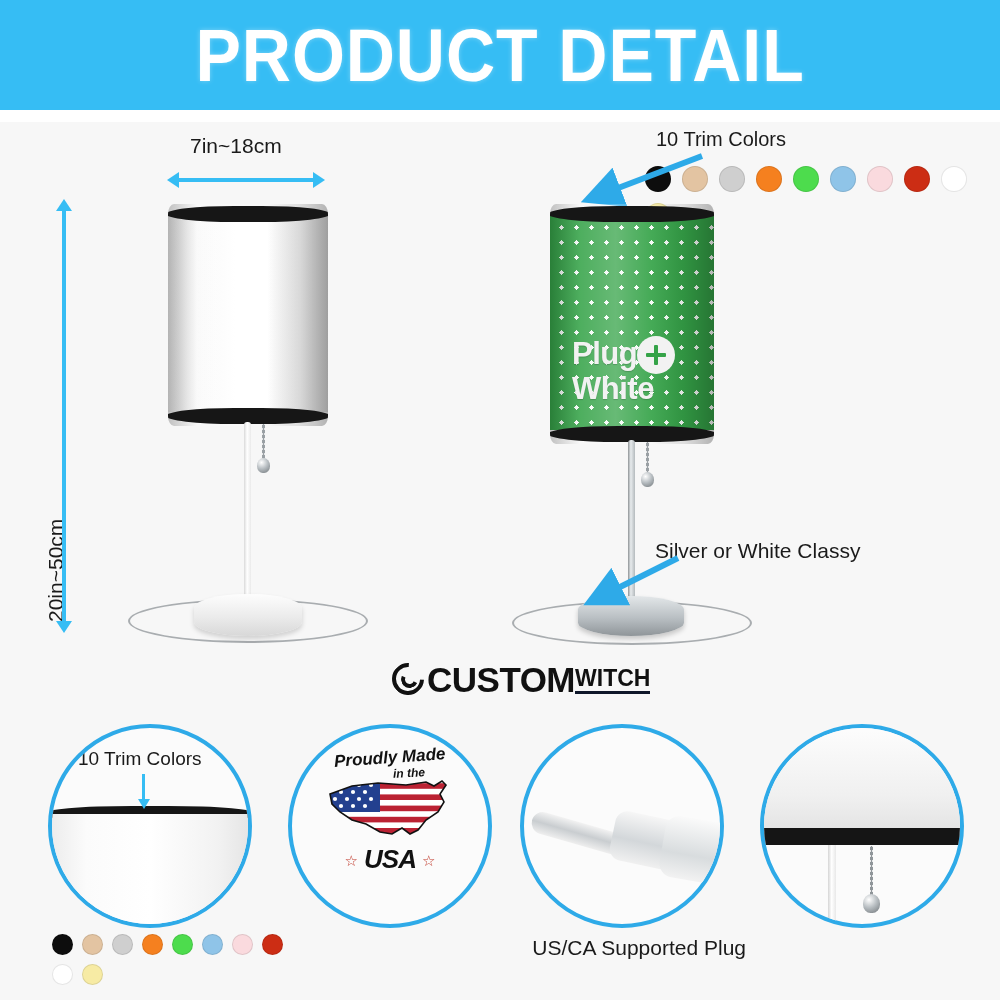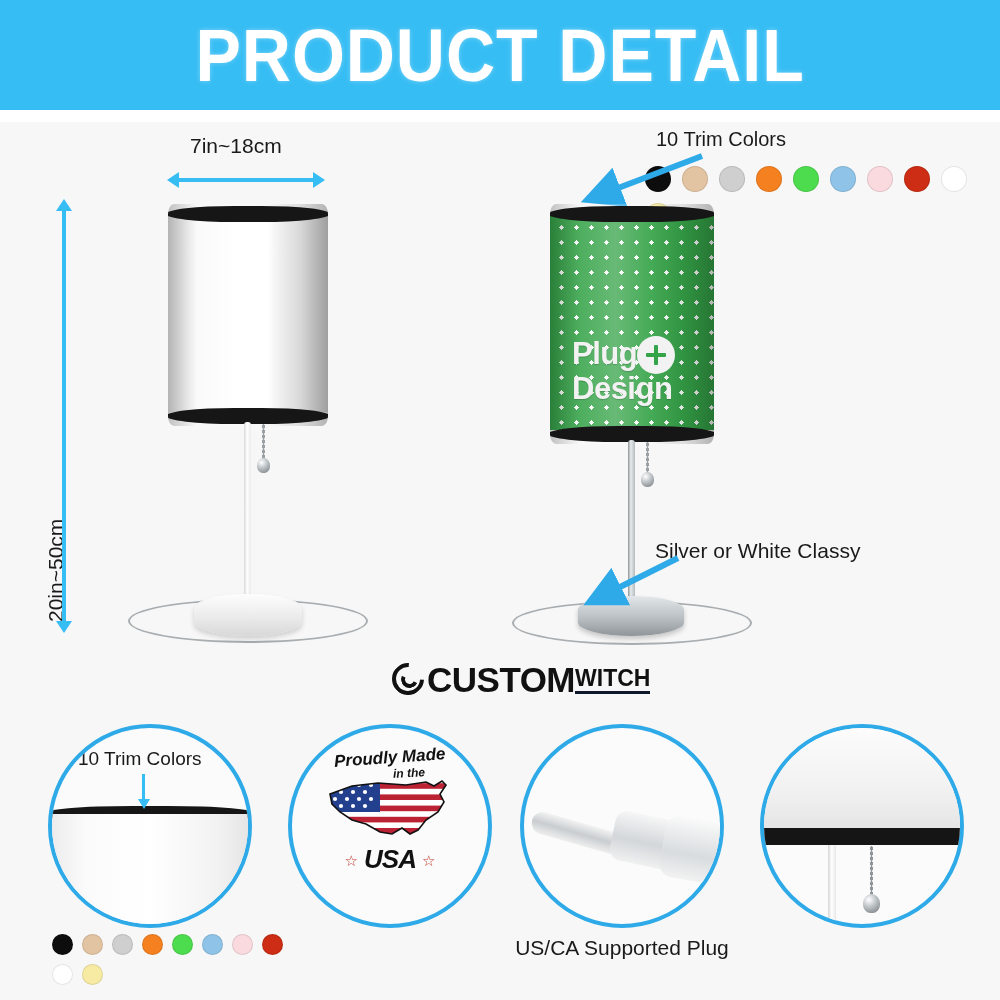--- a/index.html
+++ b/index.html
@@ -176,21 +176,21 @@
 
   
   .features { position: absolute; left: 0; top: 712px; width: 1000px; height: 288px; }
   .feature-circle {
     position: absolute; border-radius: 50%;
     border: 4px solid #2eaae8;
     background: #fbfbfb;
     overflow: hidden;
   }
   .feature-caption {
-    position: absolute; font-size: 21px; color: #1a1a1a; text-align: center; white-space: nowrap;
+    position: absolute; font-size: 21px; color: #1a1a1a; text-align: right; white-space: nowrap;
   }
 
   
   .zoom-shade-white {
     position: absolute; left: -8px; right: -8px; top: 86px; bottom: -30px;
     background: linear-gradient(90deg,#e9e9e9 0%,#fbfbfb 20%,#ffffff 50%,#f2f2f2 82%,#e2e2e2 100%);
     border-radius: 6px;
   }
   .zoom-trim-black {
     position: absolute; left: -10px; right: -10px; top: 78px; height: 16px;
@@ -339,21 +339,21 @@
         <div class="shade-body green-shade-body">
           <div class="shade-dots"></div>
         </div>
         <div class="shade-gloss"></div>
         <div class="trim-top"></div>
         <div class="trim-bottom"></div>
       </div>
 
       <div class="design-text" style="left:572px; top:216px;">
         <div class="design-line">Plug</div>
-        <div class="design-line" style="margin-top:4px;">Design</div>
+        <div class="design-line" style="margin-top:4px;">White</div>
       </div>
       <div class="plus-badge" style="left:637px; top:214px;"></div>
 
       <div class="pole pole-silver" style="left:628px; top:318px; height:180px;"></div>
       <div class="chain" style="left:646px; top:320px; height:34px;"></div>
       <div class="chain-ball" style="left:641px; top:350px;"></div>
       <div class="cord" style="left:512px; top:479px; width:240px; height:44px;"></div>
       <div class="base base-silver" style="left:578px; top:474px; width:106px; height:40px;"></div>
     </div>
 

